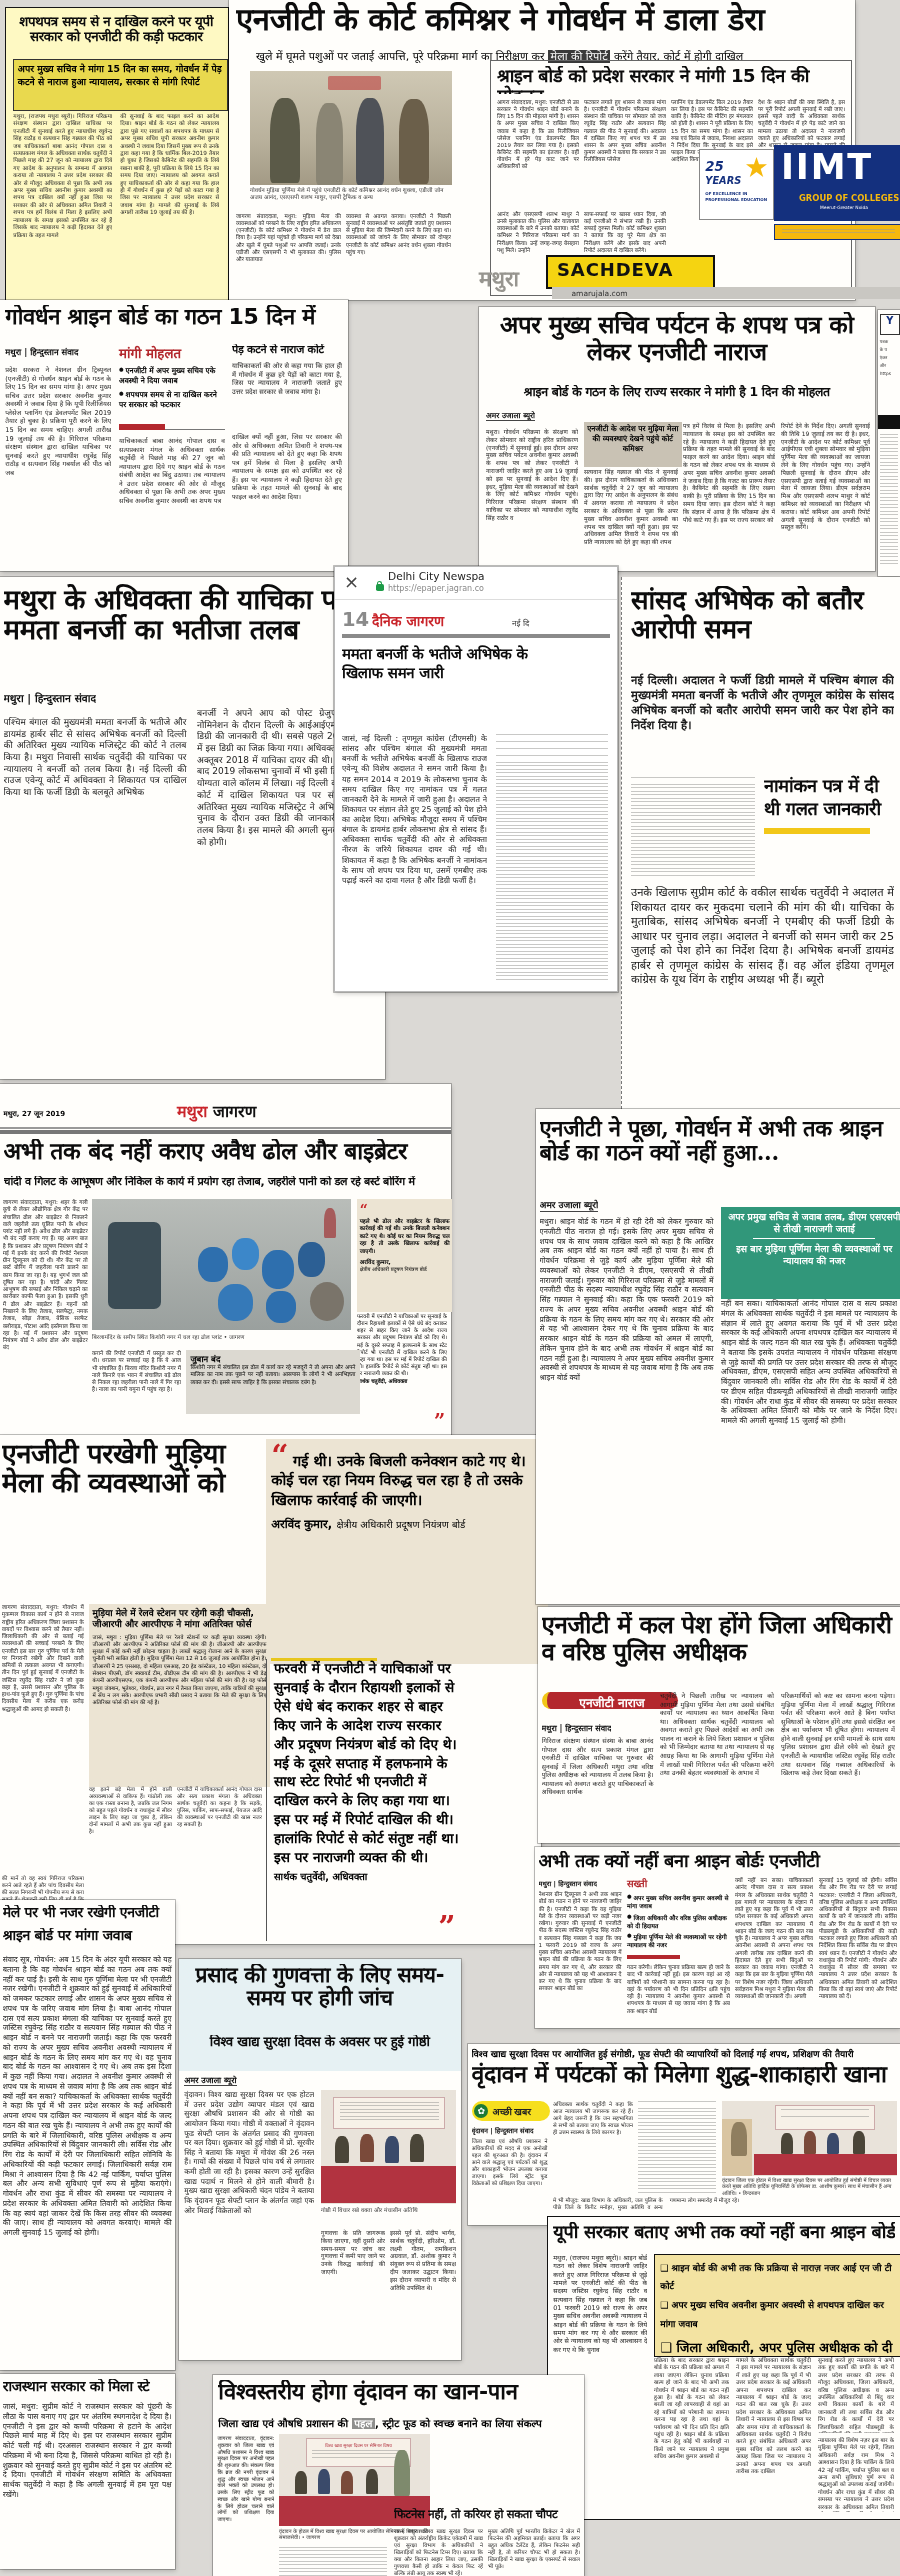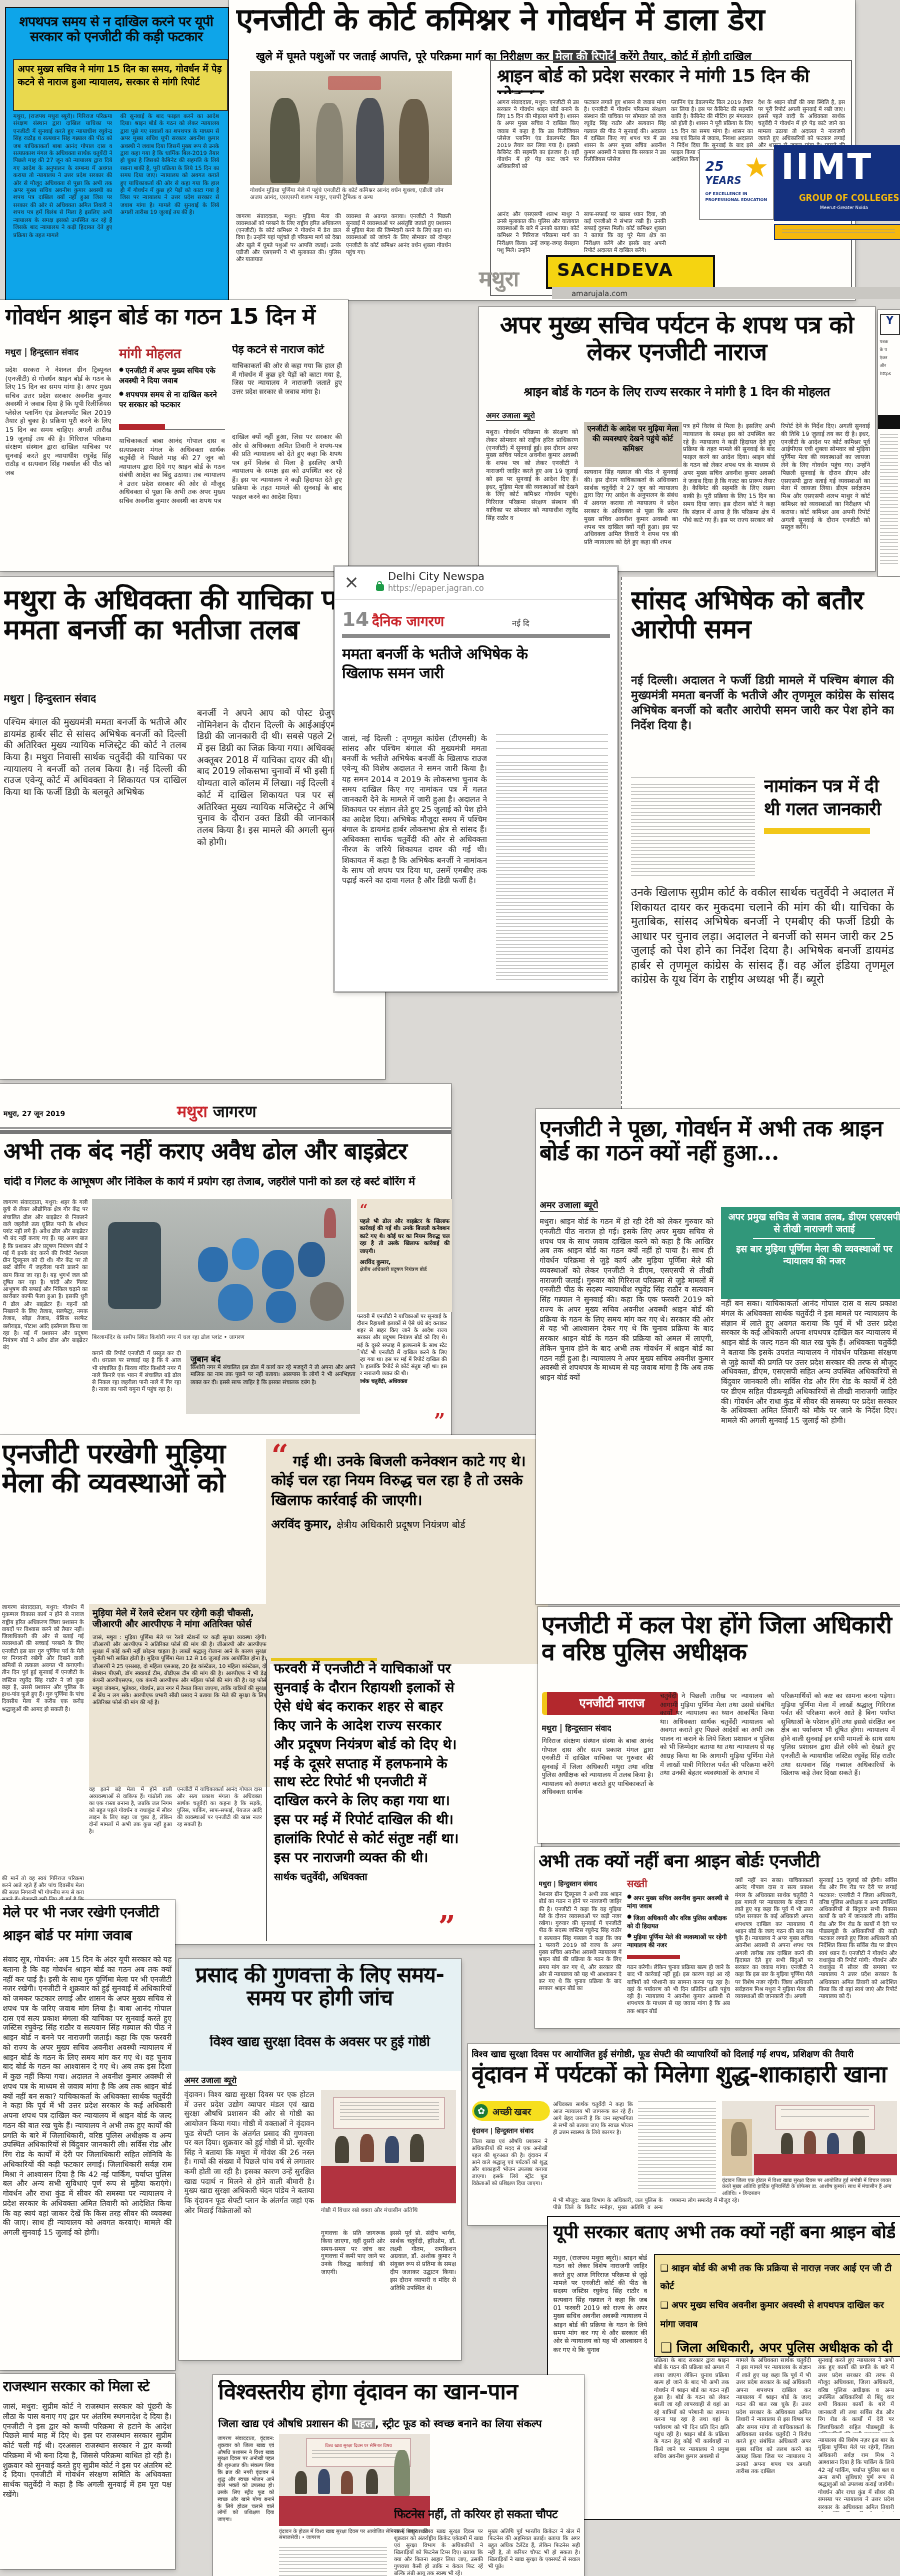--- a/index.html
+++ b/index.html
@@ -26,30 +26,30 @@
 </style>
 </head>
 <body>
 
 <div id="canvas">
 
   <div class="wm" style="left:266px;top:106px;font-size:80px;">अमर उजाला</div>
   <div class="wm" style="left:-27px;top:1561px;font-size:98px;">अमर उजाला</div>
   <div class="wm" style="left:248px;top:2466px;font-size:71px;">अमर उजाला</div>
 
-  <section class="clip" style="left:5.3px;top:7px;width:222px;height:293px;background:#0ea5e9;border:1.8px solid #161616;box-shadow:none;">
+  <section class="clip" style="left:5.3px;top:7px;width:222px;height:293px;background:#fef9c3;border:1.8px solid #161616;box-shadow:none;">
     <div class="h abs" style="left:7px;top:7px;width:206px;height:41px;font-size:13.3px;text-align:center;">शपथपत्र समय से न दाखिल करने पर यूपी सरकार को एनजीटी की कड़ी फटकार</div>
     <div class="abs" style="left:7px;top:51px;width:206px;height:46px;border:0.9px solid #333;background:#e9d94e;font-size:9.3px;font-weight:800;line-height:1.45;padding:1.8px 3.5px;overflow:hidden;">अपर मुख्य सचिव ने मांगा 15 दिन का समय, गोवर्धन में पेड़ कटने से नाराज हुआ न्यायालय, सरकार से मांगी रिपोर्ट</div>
     <div class="body abs" style="left:7px;top:105px;width:99px;height:179px;font-size:5.7px;">मथुरा, (राजपथ मथुरा ब्यूरो)। गिरिराज परिक्रमा संरक्षण संस्थान द्वारा दाखिल याचिका पर एनजीटी में सुनवाई करते हुए न्यायाधीश रघुवेन्द्र सिंह राठौड़ व सत्यवान सिंह गब्र्याल की पीठ को जब याचिकाकर्ता बाबा आनंद गोपाल दास व सत्यप्रकाश मंगल के अधिवक्ता सार्थक चतुर्वेदी ने पिछले माह की 27 जून को न्यायालय द्वारा दिये गए आदेश के अनुपालन के सम्बन्ध में अवगत कराया तो न्यायालय ने उत्तर प्रदेश सरकार की ओर से मौजूद अधिवक्ता से पूछा कि अभी तक अपर मुख्य सचिव अवनीश कुमार अवस्थी का शपथ पत्र दाखिल क्यों नहीं हुआ जिस पर सरकार की ओर से अधिवक्ता अमित तिवारी ने शपथ पत्र हमें विलंब से मिला है इसलिए अभी न्यायालय के समक्ष इसको उपस्थित कर रहे हैं जिसके बाद न्यायालय ने कड़ी हिदायत देते हुए प्रक्रिया के तहत मामले</div>
     <div class="body abs" style="left:114px;top:105px;width:99px;height:179px;font-size:5.7px;">की सुनवाई के बाद फाइल करने का आदेश दिया। श्राइन बोर्ड के गठन को लेकर न्यायालय द्वारा पूछे गए सवालों का शपथपत्र के माध्यम से अपर मुख्य सचिव यूपी सरकार अवनीश कुमार अवस्थी ने जवाब दिया जिसमें मुख्य रूप से उनके द्वारा कहा गया है कि धार्मिक बिल-2019 तैयार हो चुका है जिसको कैबिनेट की सहमति के लिये रखना बाकी है, पूरी प्रक्रिया के लिये 15 दिन का समय दिया जाए। न्यायालय को अवगत कराते हुए याचिकाकर्ता की ओर से कहा गया कि हाल ही में गोवर्धन में कुछ हरे पेड़ों को काटा गया है जिस पर न्यायालय ने उत्तर प्रदेश सरकार से जवाब मांगा है। मामले की सुनवाई के लिये अगली तारीख 19 जुलाई तय की है।</div>
   </section>
 
   <section class="clip" style="left:229px;top:0;width:626px;height:300px;">
     <div class="h abs" style="left:7px;top:1.8px;width:616px;height:43px;font-size:31px;white-space:nowrap;">एनजीटी के कोर्ट कमिश्नर ने गोवर्धन में डाला डेरा</div>
-    <div class="abs" style="left:27px;top:48px;width:585px;height:18px;font-size:11px;font-weight:700;white-space:nowrap;overflow:hidden;">
+    <div class="abs" style="left:27px;top:48px;width:585px;height:18px;font-size:11px;font-weight:400;white-space:nowrap;overflow:hidden;">
       <span>खुले में घूमते पशुओं पर जताई आपत्ति, पूरे परिक्रमा मार्ग का निरीक्षण कर </span><span class="hl-dark">मेला की रिपोर्ट</span><span> करेंगे तैयार, कोर्ट में होगी दाखिल</span>
     </div>
     <div class="photo" style="left:21px;top:71px;width:202px;height:114px;background:linear-gradient(180deg,#cfc8b4 0%,#b9b19c 60%,#a39a85 100%);">
       <div class="fig" style="left:19.5px;top:27px;width:30px;height:85px;background:#5b5a48;"></div>
       <div class="fig" style="left:66px;top:32px;width:27px;height:82px;background:#8a8574;"></div>
       <div class="fig" style="left:106px;top:27px;width:28px;height:87px;background:#4f5258;"></div>
       <div class="fig" style="left:149px;top:28px;width:30px;height:85px;background:#6b5f4a;"></div>
       <div class="abs" style="left:78px;top:5.3px;width:53px;height:14px;background:#b33;opacity:.55;border-radius:1.8px;"></div>
     </div>
     <div class="cap abs" style="left:21px;top:187px;width:202px;height:18px;">गोवर्धन मुड़िया पूर्णिमा मेले में पहुंचे एनजीटी के कोर्ट कमिश्नर आनंद वर्धन शुक्ला, एडीजी जोन अजय आनंद, एसएसपी शलभ माथुर, एसपी ट्रैफिक व अन्य</div>
@@ -232,21 +232,21 @@
       <div style="font-size:9.3px;font-weight:800;text-align:center;line-height:1.3;">अपर प्रमुख सचिव से जवाब तलब, डीएम एसएसपी से तीखी नाराजगी जताई</div>
       <div style="height:0.9px;background:#fff;margin:3.5px 27px;"></div>
       <div style="font-size:9.3px;font-weight:800;text-align:center;line-height:1.3;">इस बार मुड़िया पूर्णिमा मेला की व्यवस्थाओं पर न्यायालय की नजर</div>
     </div>
     <div class="body abs" style="left:3.5px;top:108px;width:174px;height:380px;font-size:7.5px;">मथुरा। श्राइन बोर्ड के गठन में हो रही देरी को लेकर गुरुवार को एनजीटी पीठ नाराज हो गई। इसके लिए अपर मुख्य सचिव से शपथ पत्र के साथ जवाब दाखिल करने को कहा है कि आखिर अब तक श्राइन बोर्ड का गठन क्यों नहीं हो पाया है। साथ ही गोवर्धन परिक्रमा से जुड़े कार्य और मुड़िया पूर्णिमा मेले की व्यवस्थाओं को लेकर एनजीटी ने डीएम, एसएसपी से तीखी नाराजगी जताई। गुरुवार को गिरिराज परिक्रमा से जुड़े मामलों में एनजीटी पीठ के सदस्य न्यायाधीश रघुवेंद्र सिंह राठौर व सत्यवान सिंह गब्र्याल ने सुनवाई की। कहा कि एक फरवरी 2019 को राज्य के अपर मुख्य सचिव अवनीश अवस्थी श्राइन बोर्ड की प्रक्रिया के गठन के लिए समय मांग कर गए थे। सरकार की ओर से यह भी आश्वासन देकर गए थे कि चुनाव प्रक्रिया के बाद सरकार श्राइन बोर्ड के गठन की प्रक्रिया को अमल में लाएगी, लेकिन चुनाव होने के बाद अभी तक गोवर्धन में श्राइन बोर्ड का गठन नहीं हुआ है। न्यायालय ने अपर मुख्य सचिव अवनीश कुमार अवस्थी से शपथपत्र के माध्यम से यह जवाब मांगा है कि अब तक श्राइन बोर्ड क्यों</div>
     <div class="body abs" style="left:185px;top:190px;width:176px;height:298px;font-size:7.5px;">नहीं बन सका। याचिकाकर्ता आनंद गोपाल दास व सत्य प्रकाश मंगल के अधिवक्ता सार्थक चतुर्वेदी ने इस मामले पर न्यायालय के संज्ञान में लाते हुए अवगत कराया कि पूर्व में भी उत्तर प्रदेश सरकार के कई अधिकारी अपना शपथपत्र दाखिल कर न्यायालय में श्राइन बोर्ड के जल्द गठन की बात रख चुके हैं। अधिवक्ता चतुर्वेदी ने बताया कि इसके उपरांत न्यायालय ने गोवर्धन परिक्रमा संरक्षण से जुड़े कार्यों की प्रगति पर उत्तर प्रदेश सरकार की तरफ से मौजूद अधिवक्ता, डीएम, एसएसपी सहित अन्य उपस्थित अधिकारियों से बिंदुवार जानकारी ली। सर्विस रोड और रिंग रोड के कार्यों में देरी पर डीएम सहित पीडब्ल्यूडी अधिकारियों से तीखी नाराजगी जाहिर की। गोवर्धन और राधा कुंड में सीवर की समस्या पर प्रदेश सरकार के अधिवक्ता अमित तिवारी को मौके पर जाने के निर्देश दिए। मामले की अगली सुनवाई 15 जुलाई को होगी।</div>
   </section>
 
   <section class="clip" style="left:538px;top:1607px;width:362px;height:236px;">
     <div class="h abs" style="left:3.5px;top:5.3px;width:355px;height:75px;font-size:24px;">एनजीटी में कल पेश होंगे जिला अधिकारी व वरिष्ठ पुलिस अधीक्षक</div>
-    <div class="abs" style="left:3.5px;top:85px;width:131px;height:23px;background:#b3282d;border-radius:3px;color:#fff;font-size:12px;font-weight:800;text-align:center;line-height:23px;border-left:5.3px solid #f2c718;">एनजीटी नाराज</div>
+    <div class="abs" style="left:3.5px;top:85px;width:131px;height:17px;background:#b3282d;border-radius:9px;color:#fff;font-size:12px;font-weight:800;text-align:center;line-height:23px;border-left:5.3px solid #f2c718;">एनजीटी नाराज</div>
     <div class="byline abs" style="left:3.5px;top:115px;font-size:8px;">मथुरा | हिन्दुस्तान संवाद</div>
     <div class="body abs" style="left:3.5px;top:130px;width:112px;height:101px;font-size:6.6px;">गिरिराज संरक्षण संस्थान संस्था के बाबा आनंद गोपाल दास और सत्य प्रकाश मंगल द्वारा एनजीटी में दाखिल याचिका पर गुरुवार की सुनवाई में जिला अधिकारी मथुरा तथा वरिष्ठ पुलिस अधीक्षक को न्यायालय में तलब किया है। न्यायालय को अवगत कराते हुए याचिकाकर्ता के अधिवक्ता सार्थक</div>
     <div class="body abs" style="left:122px;top:85px;width:114px;height:145px;font-size:6.6px;">चतुर्वेदी ने पिछली तारीख पर न्यायालय को आगामी मुड़िया पूर्णिमा मेला तथा उससे संबंधित कार्यों पर न्यायालय का ध्यान आकर्षित किया था। अधिवक्ता सार्थक चतुर्वेदी न्यायालय को अवगत कराते हुए पिछले आदेशों का अभी तक पालन ना कराने के लिये जिला प्रशासन व पुलिस को भी जिम्मेदार बताया था तथा न्यायालय से यह आग्रह किया था कि आगामी मुड़िया पूर्णिमा मेले में लाखों यात्री गिरिराज पर्वत की परिक्रमा करेंगे तथा उनकी बेहतर व्यवस्थाओं के अभाव में</div>
     <div class="body abs" style="left:243px;top:85px;width:114px;height:145px;font-size:6.6px;">परिक्रमार्थियों को कष्ट का सामना करना पड़ेगा। मुड़िया पूर्णिमा मेला में लाखों श्रद्धालु गिरिराज पर्वत की परिक्रमा करने आते है बिना पर्याप्त सुविधाओं के परेशान होंगे तथा इससे संरक्षित वन क्षेत्र का पर्यावरण भी दूषित होगा। न्यायालय में होने वाली सुनवाई इन सभी मामलों के साथ साथ पुलिस प्रशासन द्वारा ढीले रवैये को देखते हुए एनजीटी के न्यायाधीश जस्टिस रघुवेंद्र सिंह राठौर तथा सत्यवान सिंह गब्याल अधिकारियों के खिलाफ कड़े तेवर दिखा सकते हैं।</div>
   </section>
 
   <section class="clip" style="left:535px;top:1847px;width:365px;height:181px;">
     <div class="h abs" style="left:3.5px;top:3.5px;width:358px;height:25px;font-size:18px;white-space:nowrap;">अभी तक क्यों नहीं बना श्राइन बोर्डः एनजीटी</div>
     <div class="byline abs" style="left:3.5px;top:32px;font-size:6.7px;">मथुरा | हिन्दुस्तान संवाद</div>
     <div class="abs" style="left:92px;top:30px;font-size:9.8px;font-weight:800;color:#b3282d;">सख्ती</div>

